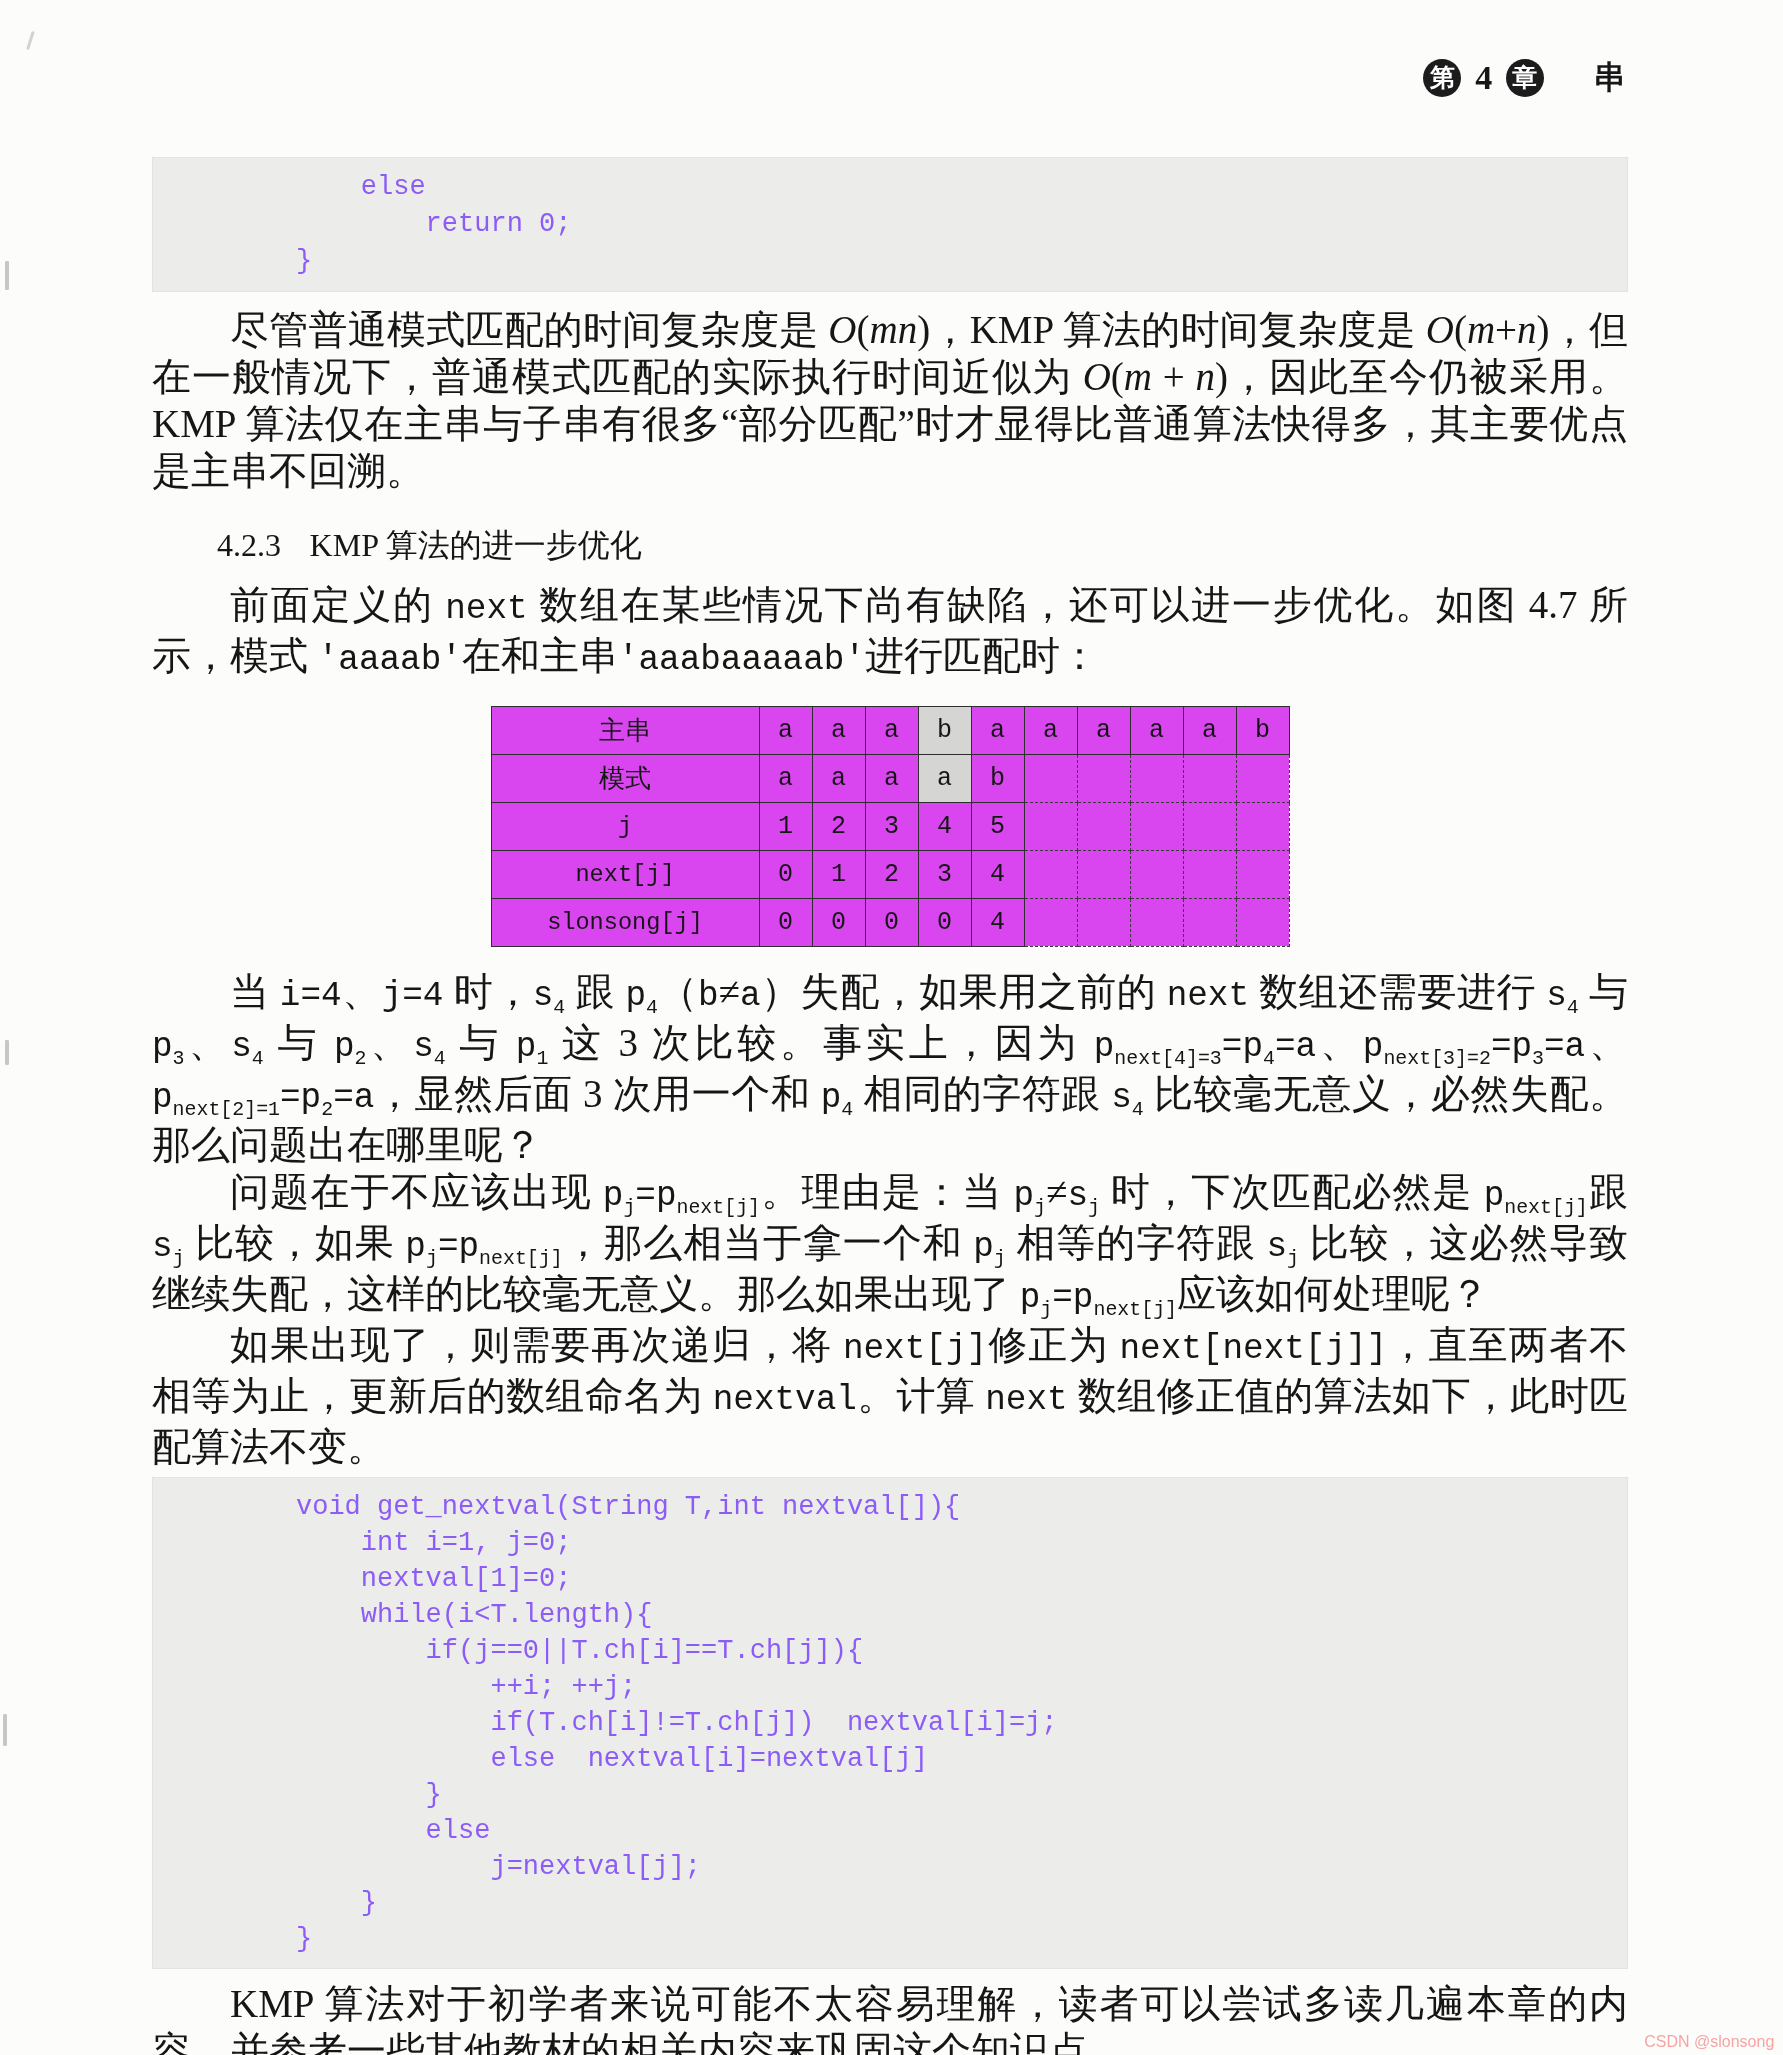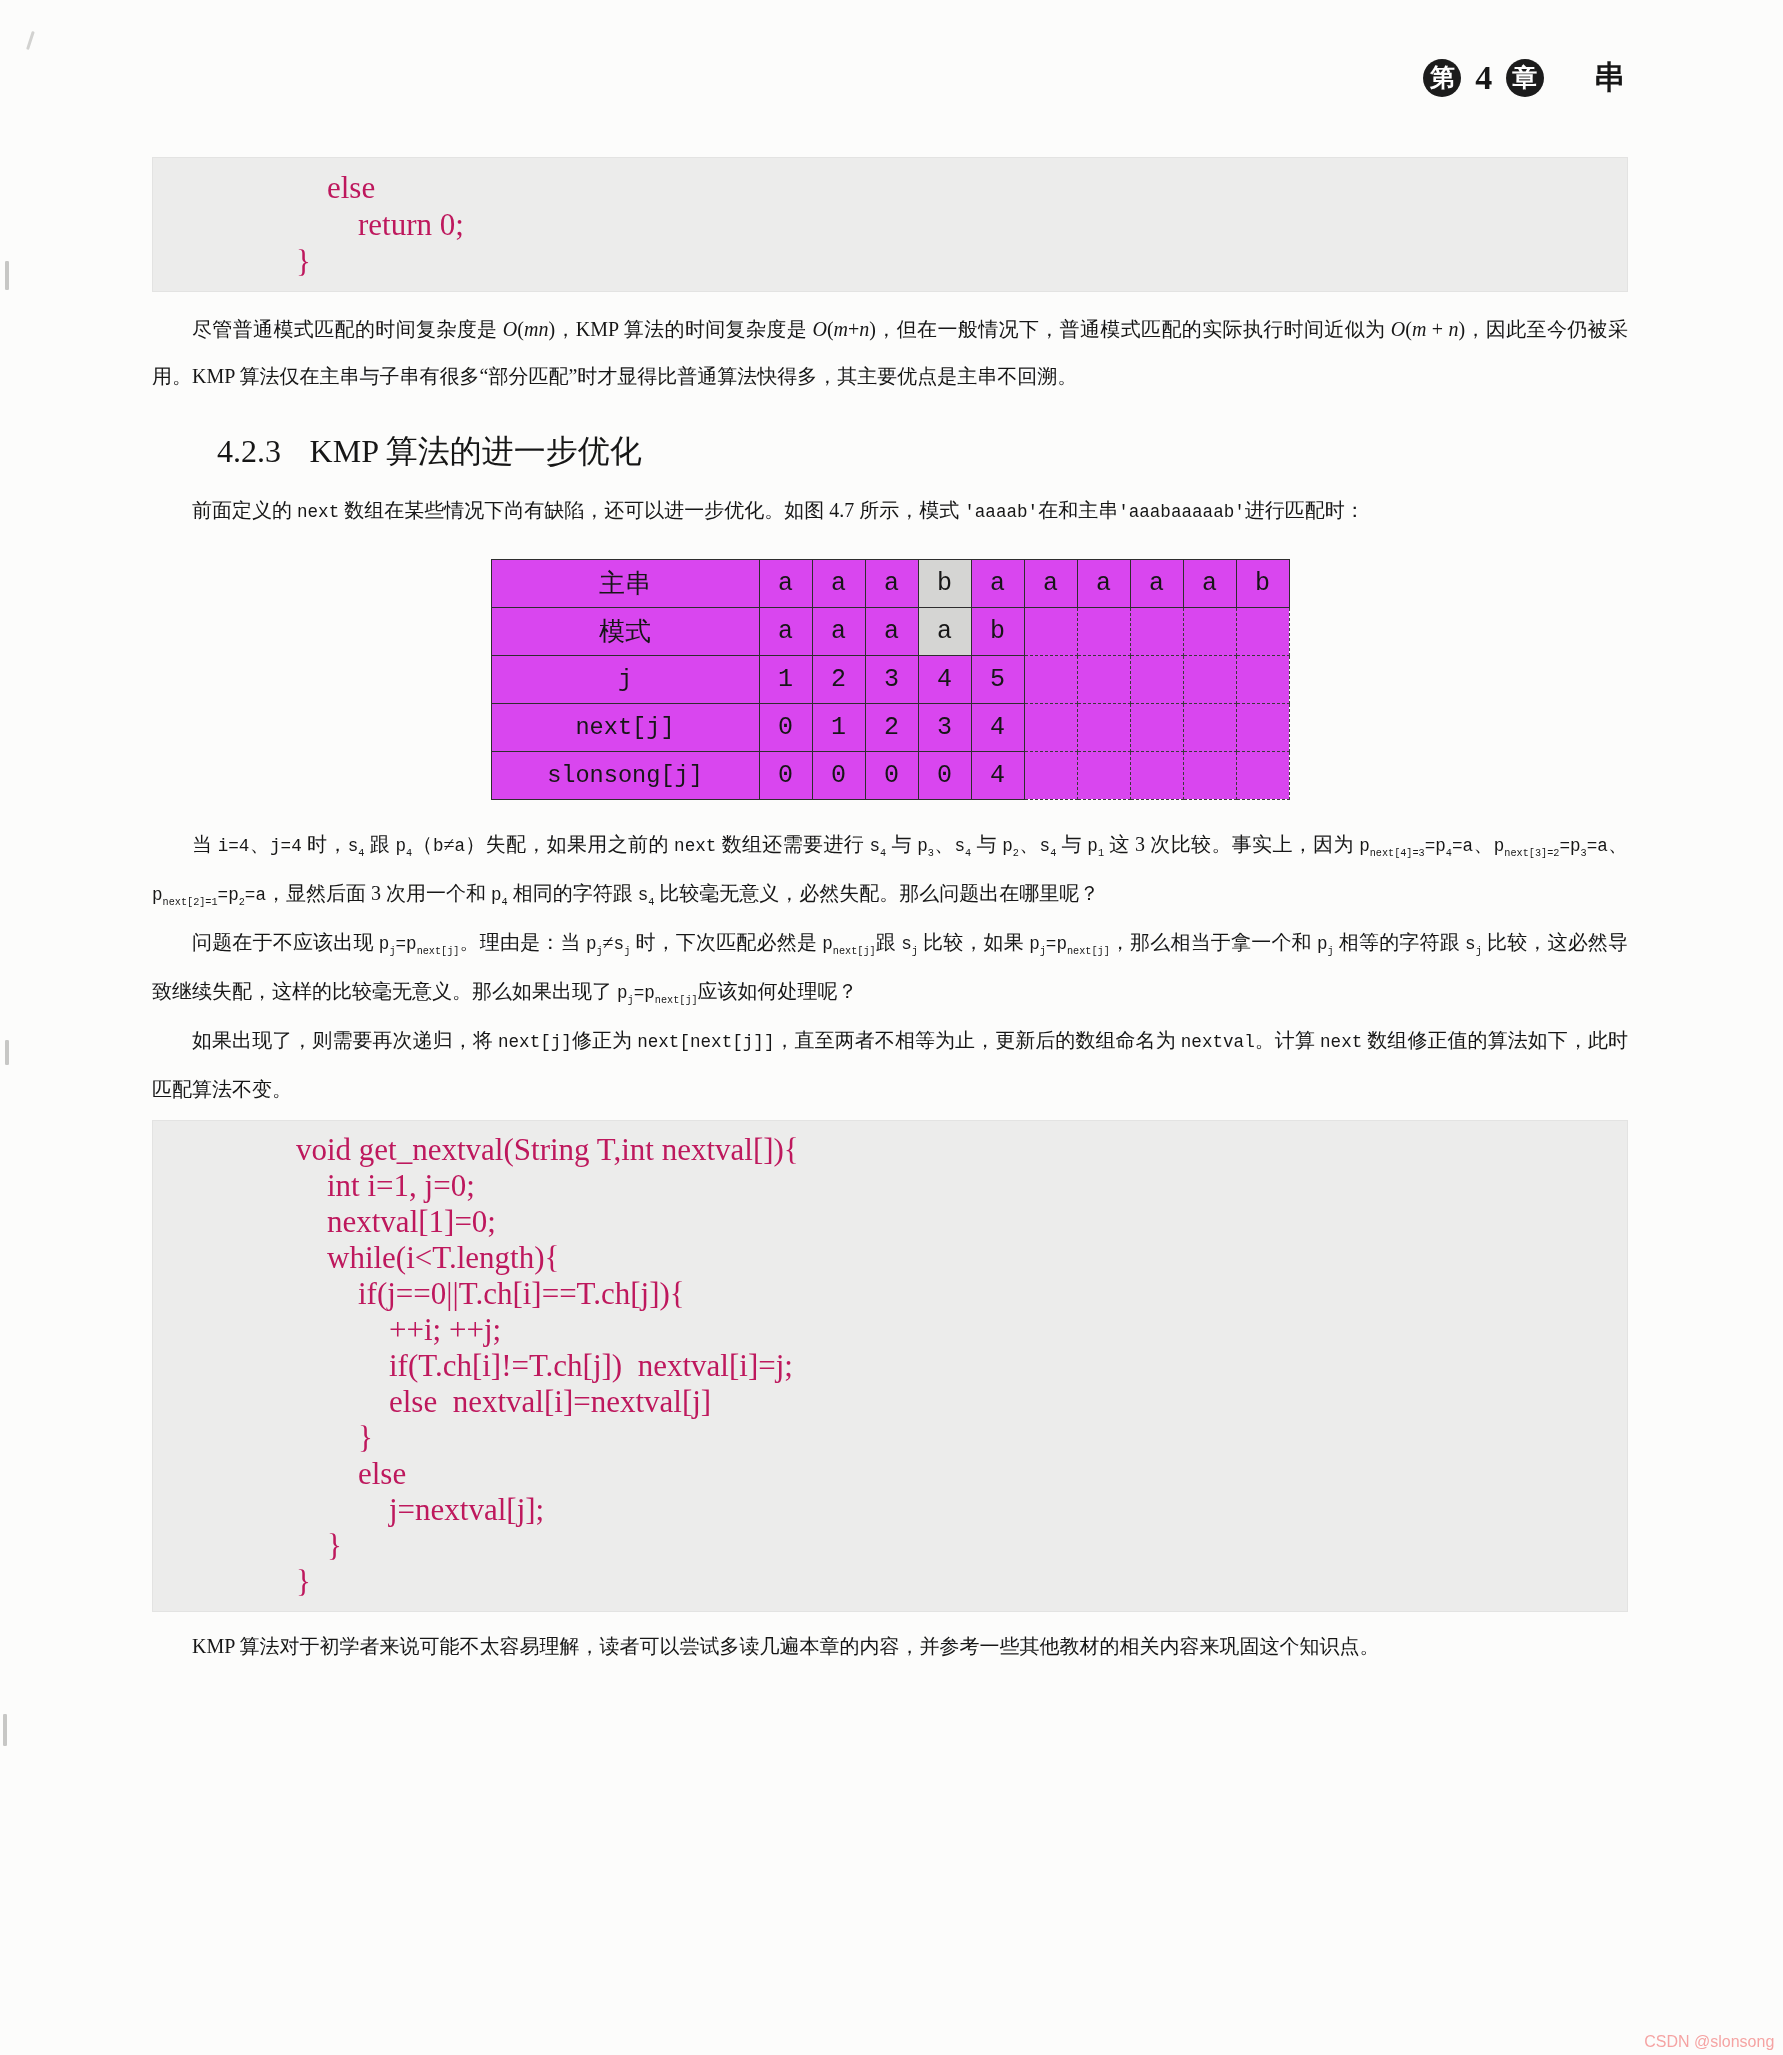--- a/index.html
+++ b/index.html
@@ -24,29 +24,29 @@
     font-size:25px; font-family:"Liberation Sans", sans-serif; font-weight:bold;
   }
   .chapter-num { font-size:34px; font-weight:bold; font-family:"Liberation Serif", serif; }
   .chapter-title { margin-left:36px; font-size:32px; font-weight:bold; letter-spacing:2.5px; }
 
   
   .codeblock {
     background:#ececeb;
     border:0.6px solid #e3e3e2;
     padding:11.2px 18.6px 11.2px 143px;
-    font-family:Liberation Serif, serif;
-    font-size:31px; line-height:37px;
-    white-space:pre; color:#be185d;
+    font-family:Liberation Mono, monospace;
+    font-size:27px; line-height:37px;
+    white-space:pre; color:#8b5cf6;
   }
   .codeblock.second { margin-top:7px; line-height:36px; }
 
   
   .para {
-    font-size:20px; line-height:47px;
+    font-size:39px; line-height:47px;
     text-align:justify; text-indent:2em;
     margin-top:13.7px;
   }
   .para code, .inline-mono {
     font-family:"Liberation Mono", monospace;
     font-size:0.88em;
   }
   .para sub { font-size:0.58em; line-height:0; }
   .para i { font-family:"Liberation Serif", serif; }
 

